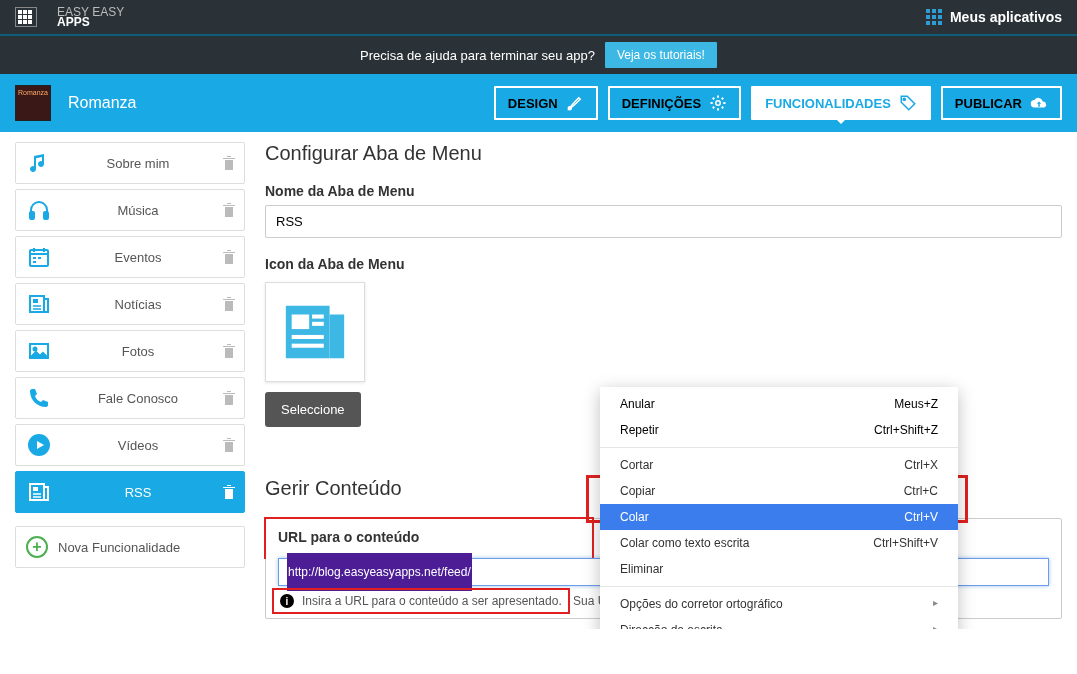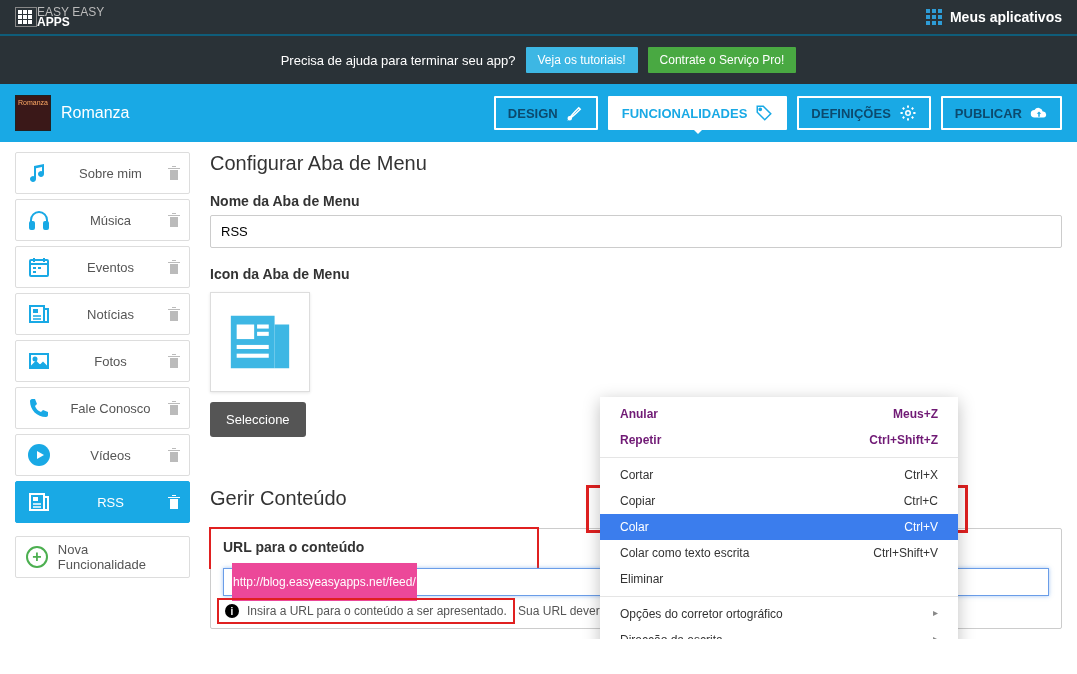--- a/index.html
+++ b/index.html
@@ -1,63 +1,63 @@
 <!DOCTYPE html>
 <html><head>
 <meta charset="utf-8">
 <style>
 * { box-sizing: border-box; margin: 0; padding: 0; font-family: Arial, sans-serif; }
 body { background: #fff; }
 .topbar { background: #2a3237; height: 36px; display: flex; align-items: center; padding: 0 15px; justify-content: space-between; border-bottom: 2px solid #0f5d7a; }
-.logo { display: flex; align-items: flex-end; gap: 0; }
+.logo { display: flex; align-items: flex-end; gap: 20px; }
 .logo-box { width: 22px; height: 20px; display: flex; flex-wrap: wrap; gap: 1px; padding: 2px; border: 1px solid #888; }
 .logo-box span { width: 4px; height: 4px; background: #fff; }
 .logo-text { color: #bbb; font-size: 12px; line-height: 10px; }
 .logo-text b { color: #fff; font-weight: bold; font-size: 12px; }
 .myapps { color: #fff; font-size: 14px; font-weight: bold; display: flex; align-items: flex-end; gap: 8px; cursor: pointer; }
 .myapps-icon { display: grid; grid-template-columns: repeat(3,4px); gap: 2px; }
 .myapps-icon span { width: 4px; height: 4px; background: #2e9cd6; }
-.helpbar { background: #2a3237; height: 48px; display: flex; align-items: center; justify-content: center; gap: 10px; font-size: 13px; color: #fff; }
+.helpbar { background: #2a3237; height: 38px; display: flex; align-items: center; justify-content: center; gap: 10px; font-size: 13px; color: #fff; }
 .help-link { background: #3db7e4; color: #fff; padding: 6px 12px; text-decoration: none; font-size: 12px; border-radius: 1px; cursor: pointer; }
 .help-link.green { background: #49a942; }
 .toolbar { background: #19a9e5; height: 58px; display: flex; align-items: center; padding: 0 15px; gap: 10px; }
-.app-label { display: flex; align-items: center; gap: 10px; color: #fff; font-size: 16px; margin-right: auto; }
+.app-label { display: flex; align-items: center; gap: 17px; color: #fff; font-size: 16px; margin-right: auto; }
 .app-thumb { width: 36px; height: 36px; background: #3a1818; border: 1px solid #222; font-size: 7px; color: #fa6; display: flex; align-items: flex-start; justify-content: center; padding-top: 3px; }
-.nav-btn { border: 2px solid #fff; color: #0c4a6e; padding: 6px 12px; font-size: 13px; font-weight: bold; display: flex; align-items: center; gap: 8px; cursor: pointer; border-radius: 1px; position: relative; }
+.nav-btn { border: 2px solid #fff; color: #000000; padding: 6px 12px; font-size: 13px; font-weight: bold; display: flex; align-items: center; gap: 8px; cursor: pointer; border-radius: 1px; position: relative; }
 .nav-btn.active { background: #fff; color: #19a9e5; }
 .nav-btn.active::after { content: ''; position: absolute; top: 100%; left: 50%; transform: translateX(-50%); border: 6px solid transparent; border-top-color: #fff; }
 .nav-icon { width: 18px; height: 18px; }
 .main { display: flex; padding: 10px 15px; gap: 20px; align-items: flex-start; }
-.sidebar { width: 175px; display: flex; flex-direction: column; gap: 5px; }
+.sidebar { width: 230px; display: flex; flex-direction: column; gap: 5px; }
 .side-item { border: 1px solid #ddd; background: #fff; height: 42px; display: flex; align-items: center; padding: 0 8px; border-radius: 2px; cursor: pointer; }
 .side-item.active { background: #19a9e5; color: #fff; border-color: #19a9e5; }
 .side-icon { width: 30px; height: 30px; display: flex; align-items: center; justify-content: center; }
 .side-label { flex: 1; text-align: center; font-size: 13px; color: #555; }
 .side-item.active .side-label { color: #fff; }
 .side-del { color: #bbb; cursor: pointer; }
 .side-item.active .side-del { color: #fff; }
 .side-new { border: 1px solid #ddd; height: 42px; display: flex; align-items: center; gap: 10px; padding: 0 10px; border-radius: 2px; cursor: pointer; margin-top: 8px; }
 .side-new-icon { width: 22px; height: 22px; border: 2px solid #4caf50; border-radius: 50%; color: #4caf50; display: flex; align-items: center; justify-content: center; font-weight: bold; }
 .content { flex: 1; }
 .content h2 { font-size: 20px; font-weight: normal; color: #333; margin-bottom: 18px; }
 .content h3 { font-size: 14px; font-weight: bold; color: #333; margin-bottom: 6px; }
 .input { width: 100%; border: 1px solid #ccc; padding: 8px 10px; font-size: 13px; border-radius: 2px; }
 .icon-preview { width: 100px; height: 100px; background: #fff; border: 1px solid #ddd; box-shadow: 0 1px 3px rgba(0,0,0,0.1); margin: 10px 0; display: flex; align-items: center; justify-content: center; }
 .btn-select { background: #555; color: #fff; border: none; padding: 10px 16px; font-size: 13px; border-radius: 3px; cursor: pointer; }
 .section-gap { margin-top: 30px; }
 .url-box { border: 2px solid #e02020; padding: 8px 10px 14px 10px; margin-top: 4px; }
 .url-box h3 { margin-bottom: 6px; }
 .url-input { width: 100%; border: 1px solid #6a9de8; padding: 6px 8px; font-size: 12px; background: #fff; }
-.url-input .sel { background: #ec4899; color: #fff; padding: 12px 1px; }
+.url-input .sel { background: #4c1d95; color: #fff; padding: 12px 1px; }
 .helper { padding: 8px 0 0 2px; font-size: 12px; color: #555; display: flex; align-items: center; gap: 6px; }
 .helper .in-red { outline: 2px solid #e02020; outline-offset: -2px; padding: 2px 4px; margin-left: -4px; }
 .info-i { width: 14px; height: 14px; border-radius: 50%; background: #000; color: #fff; display: inline-flex; align-items: center; justify-content: center; font-size: 10px; font-weight: bold; }
 .ctx-menu { position: absolute; top: 255px; left: 600px; width: 358px; background: #fff; box-shadow: 0 4px 16px rgba(0,0,0,0.25); font-size: 12px; color: #333; z-index: 100; padding: 4px 0; }
 .ctx-item { padding: 6px 20px; display: flex; justify-content: space-between; cursor: pointer; }
-.ctx-item.disabled { color: #701a75; font-weight: bold; }
+.ctx-item.disabled { color: #000000; }
 .ctx-item.hl { background: #3b7ded; color: #fff; }
 .ctx-sep { height: 1px; background: #e5e5e5; margin: 4px 0; }
 .ctx-sub::after { content: '▸'; color: #888; font-size: 10px; }
 .red-frame { position: absolute; top: 343px; left: 586px; width: 382px; height: 48px; border: 3px solid #e02020; z-index: 99; pointer-events: none; }
 .content-wrap { position: relative; }
 svg { display: block; }
 </style>
 </head>
 <body>
 
@@ -88,47 +88,46 @@
         <span></span>
         <span></span>
       </div>
     <span>Meus aplicativos</span>
   </div>
 </div>
 
 <div class="helpbar">
   <span>Precisa de ajuda para terminar seu app?</span>
   <a class="help-link">Veja os tutoriais!</a>
-  <a class="help-link green">Contrate o Serviço Pro!</a>
 </div>
 
 <div class="toolbar">
   <div class="app-label">
     <div class="app-thumb">Romanza</div>
     <span>Romanza</span>
   </div>
   <div class="nav-btn">
     <span>DESIGN</span>
     <svg class="nav-icon" viewBox="0 0 24 24" fill="none" stroke="#fff" stroke-width="2">
         <path d="M4 20c2-4 9-11 13-15l2 2c-4 4-11 11-15 13z"></path>
         <circle cx="5" cy="19" r="2" fill="#fff"></circle>
       </svg>
   </div>
+  <div class="nav-btn">
+    <span>DEFINIÇÕES</span>
+    <svg class="nav-icon" viewBox="0 0 24 24" fill="#fff">
+        <circle cx="12" cy="12" r="3" fill="none" stroke="#fff" stroke-width="2"></circle>
+        <path d="M12 2v3M12 19v3M2 12h3M19 12h3M5 5l2 2M17 17l2 2M5 19l2-2M17 7l2-2" stroke="#fff" stroke-width="2.5"></path>
+      </svg>
+  </div>
   <div class="nav-btn active">
     <span>FUNCIONALIDADES</span>
     <svg class="nav-icon" viewBox="0 0 24 24" fill="none" stroke="#19a9e5" stroke-width="2">
         <path d="M3 3h8l10 10-8 8L3 11z"></path>
         <circle cx="7" cy="7" r="1.5" fill="#19a9e5"></circle>
-      </svg>
-  </div>
-  <div class="nav-btn">
-    <span>DEFINIÇÕES</span>
-    <svg class="nav-icon" viewBox="0 0 24 24" fill="#fff">
-        <circle cx="12" cy="12" r="3" fill="none" stroke="#fff" stroke-width="2"></circle>
-        <path d="M12 2v3M12 19v3M2 12h3M19 12h3M5 5l2 2M17 17l2 2M5 19l2-2M17 7l2-2" stroke="#fff" stroke-width="2.5"></path>
       </svg>
   </div>
   <div class="nav-btn">
     <span>PUBLICAR</span>
     <svg class="nav-icon" viewBox="0 0 24 24" fill="#fff">
         <path d="M6 18a5 5 0 010-10 6 6 0 0111 2 4 4 0 011 8H6z"></path>
         <path d="M12 10l-3 3h2v4h2v-4h2z" fill="#19a9e5"></path>
       </svg>
   </div>
 </div>

